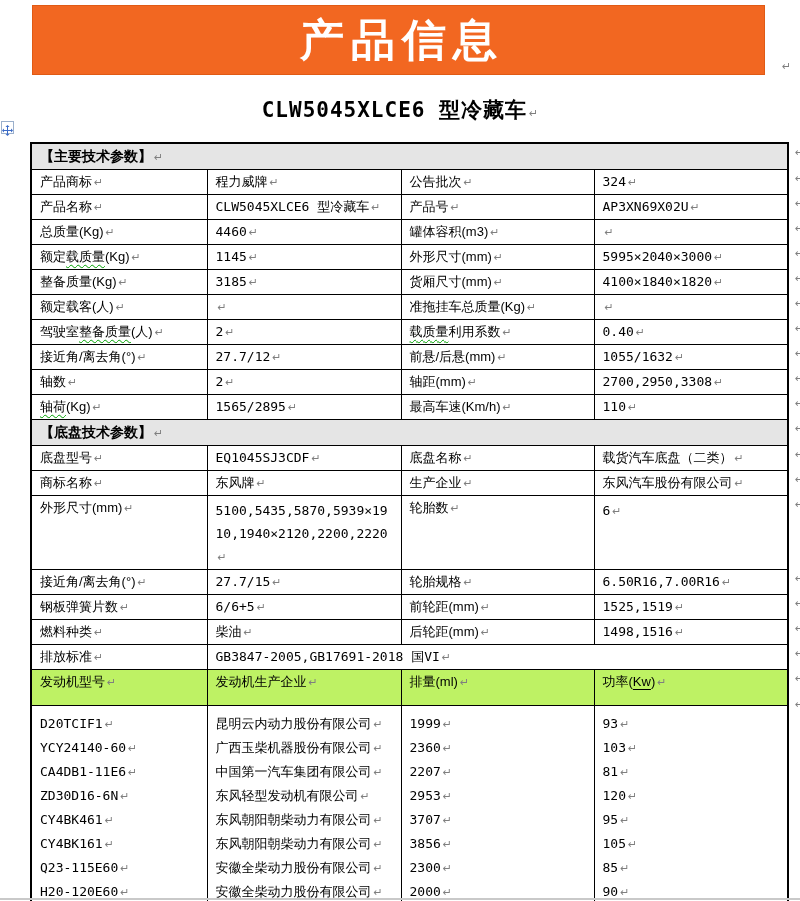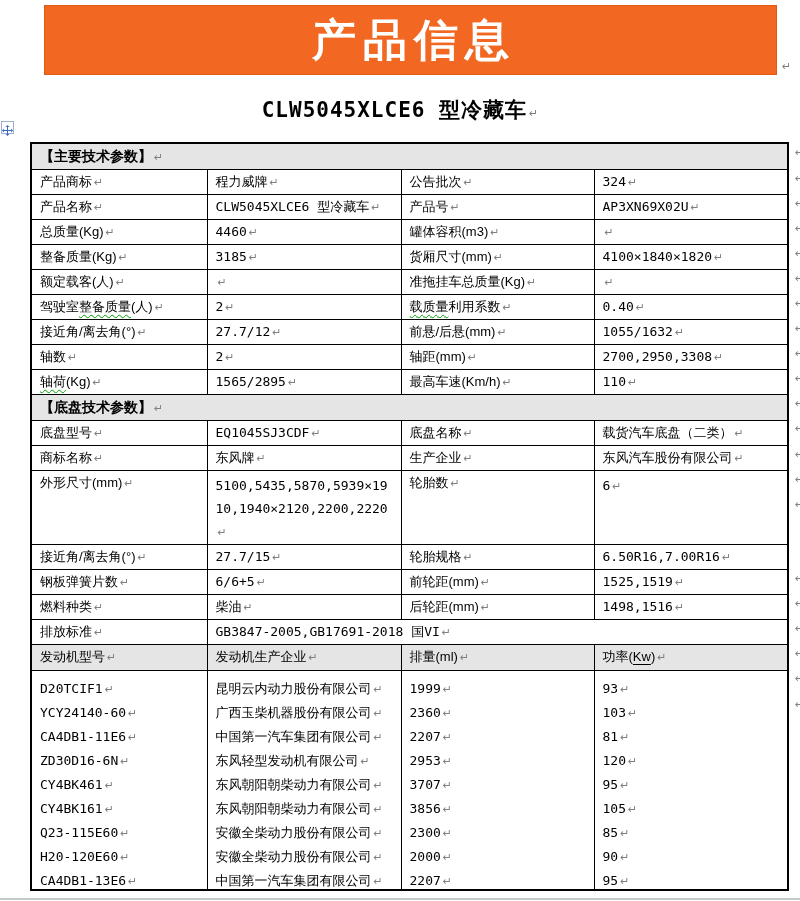--- a/index.html
+++ b/index.html
@@ -1,20 +1,20 @@
 <!DOCTYPE html>
 <html><head>
 <meta charset="utf-8">
 <style>
   html,body{margin:0;padding:0;width:800px;height:901px;background:#fff;overflow:hidden;
     font-family:"Liberation Sans","DejaVu Sans",sans-serif;color:#000;position:relative;}
   #stage{position:absolute;inset:0;width:800px;height:901px;}
 
   
-  .banner{position:absolute;left:44px;top:5px;width:733px;height:70px;background:#F26721;
+  .banner{position:absolute;left:32px;top:5px;width:733px;height:70px;background:#F26721;
     display:flex;align-items:center;justify-content:center;border:1px solid #e05a14;box-sizing:border-box;}
   .banner-text{color:#fff;font-weight:bold;font-size:44px;letter-spacing:7px;
     font-family:"Liberation Sans",sans-serif;text-indent:7px;}
   .banner-mark{position:absolute;left:780px;top:60px;}
 
   
   .doc-title{position:absolute;left:0;top:96px;width:800px;text-align:center;
     font-weight:bold;font-size:21px;letter-spacing:1px;
     font-family:"DejaVu Sans Mono","Liberation Sans",sans-serif;}
 
@@ -25,21 +25,21 @@
   
   table.spec{position:absolute;left:30px;top:142px;border-collapse:collapse;table-layout:fixed;
     width:757px;border:2px solid #000;}
   td{border:1px solid #000;vertical-align:top;padding:3px 2px 0 8px;font-size:13px;
     line-height:18px;overflow:hidden;box-sizing:border-box;}
   td.sec{background:#e5e5e5;font-weight:bold;font-size:14px;height:26px;}
   td.lbl{height:25px;}
   td.val{font-family:"DejaVu Sans Mono","Liberation Sans",sans-serif;}
   tr.tall td{height:50px;}
   tr.tall td.val{line-height:23px;word-break:break-all;padding-right:6px;}
-  td.ehead{background:#e5e5e5;height:26px;}
+  td.ehead{background:#bef264;height:36px;}
   td.ebody{padding-top:2px;}
   .eline{height:24px;line-height:32px;white-space:nowrap;}
   .mono{font-family:"DejaVu Sans Mono","Liberation Sans",sans-serif;}
 
   
   .pmark{color:#7f7f7f;font-size:11px;font-family:"DejaVu Sans",sans-serif;margin-left:2px;
     font-weight:normal;letter-spacing:0;}
   .outside-mark{position:absolute;color:#7f7f7f;font-size:11px;font-family:"DejaVu Sans",sans-serif;}
 
   
@@ -96,20 +96,26 @@
           <td class="lbl">产品名称<span class="pmark">↵</span></td>
           <td class="lbl val">CLW5045XLCE6 型冷藏车<span class="pmark">↵</span></td>
           <td class="lbl">产品号<span class="pmark">↵</span></td>
           <td class="lbl val">AP3XN69X02U<span class="pmark">↵</span></td>
         </tr>
         <tr>
           <td class="lbl">总质量(Kg)<span class="pmark">↵</span></td>
           <td class="lbl val">4460<span class="pmark">↵</span></td>
           <td class="lbl">罐体容积(m3)<span class="pmark">↵</span></td>
           <td class="lbl val"><span class="pmark">↵</span></td>
+        </tr>
+        <tr>
+          <td class="lbl">额定<span class="sq-green">载质量</span>(Kg)<span class="pmark">↵</span></td>
+          <td class="lbl val">1145<span class="pmark">↵</span></td>
+          <td class="lbl">外形尺寸(mm)<span class="pmark">↵</span></td>
+          <td class="lbl val">5995×2040×3000<span class="pmark">↵</span></td>
         </tr>
         <tr>
           <td class="lbl">整备质量(Kg)<span class="pmark">↵</span></td>
           <td class="lbl val">3185<span class="pmark">↵</span></td>
           <td class="lbl">货厢尺寸(mm)<span class="pmark">↵</span></td>
           <td class="lbl val">4100×1840×1820<span class="pmark">↵</span></td>
         </tr>
         <tr>
           <td class="lbl">额定载客(人)<span class="pmark">↵</span></td>
           <td class="lbl val"><span class="pmark">↵</span></td>

